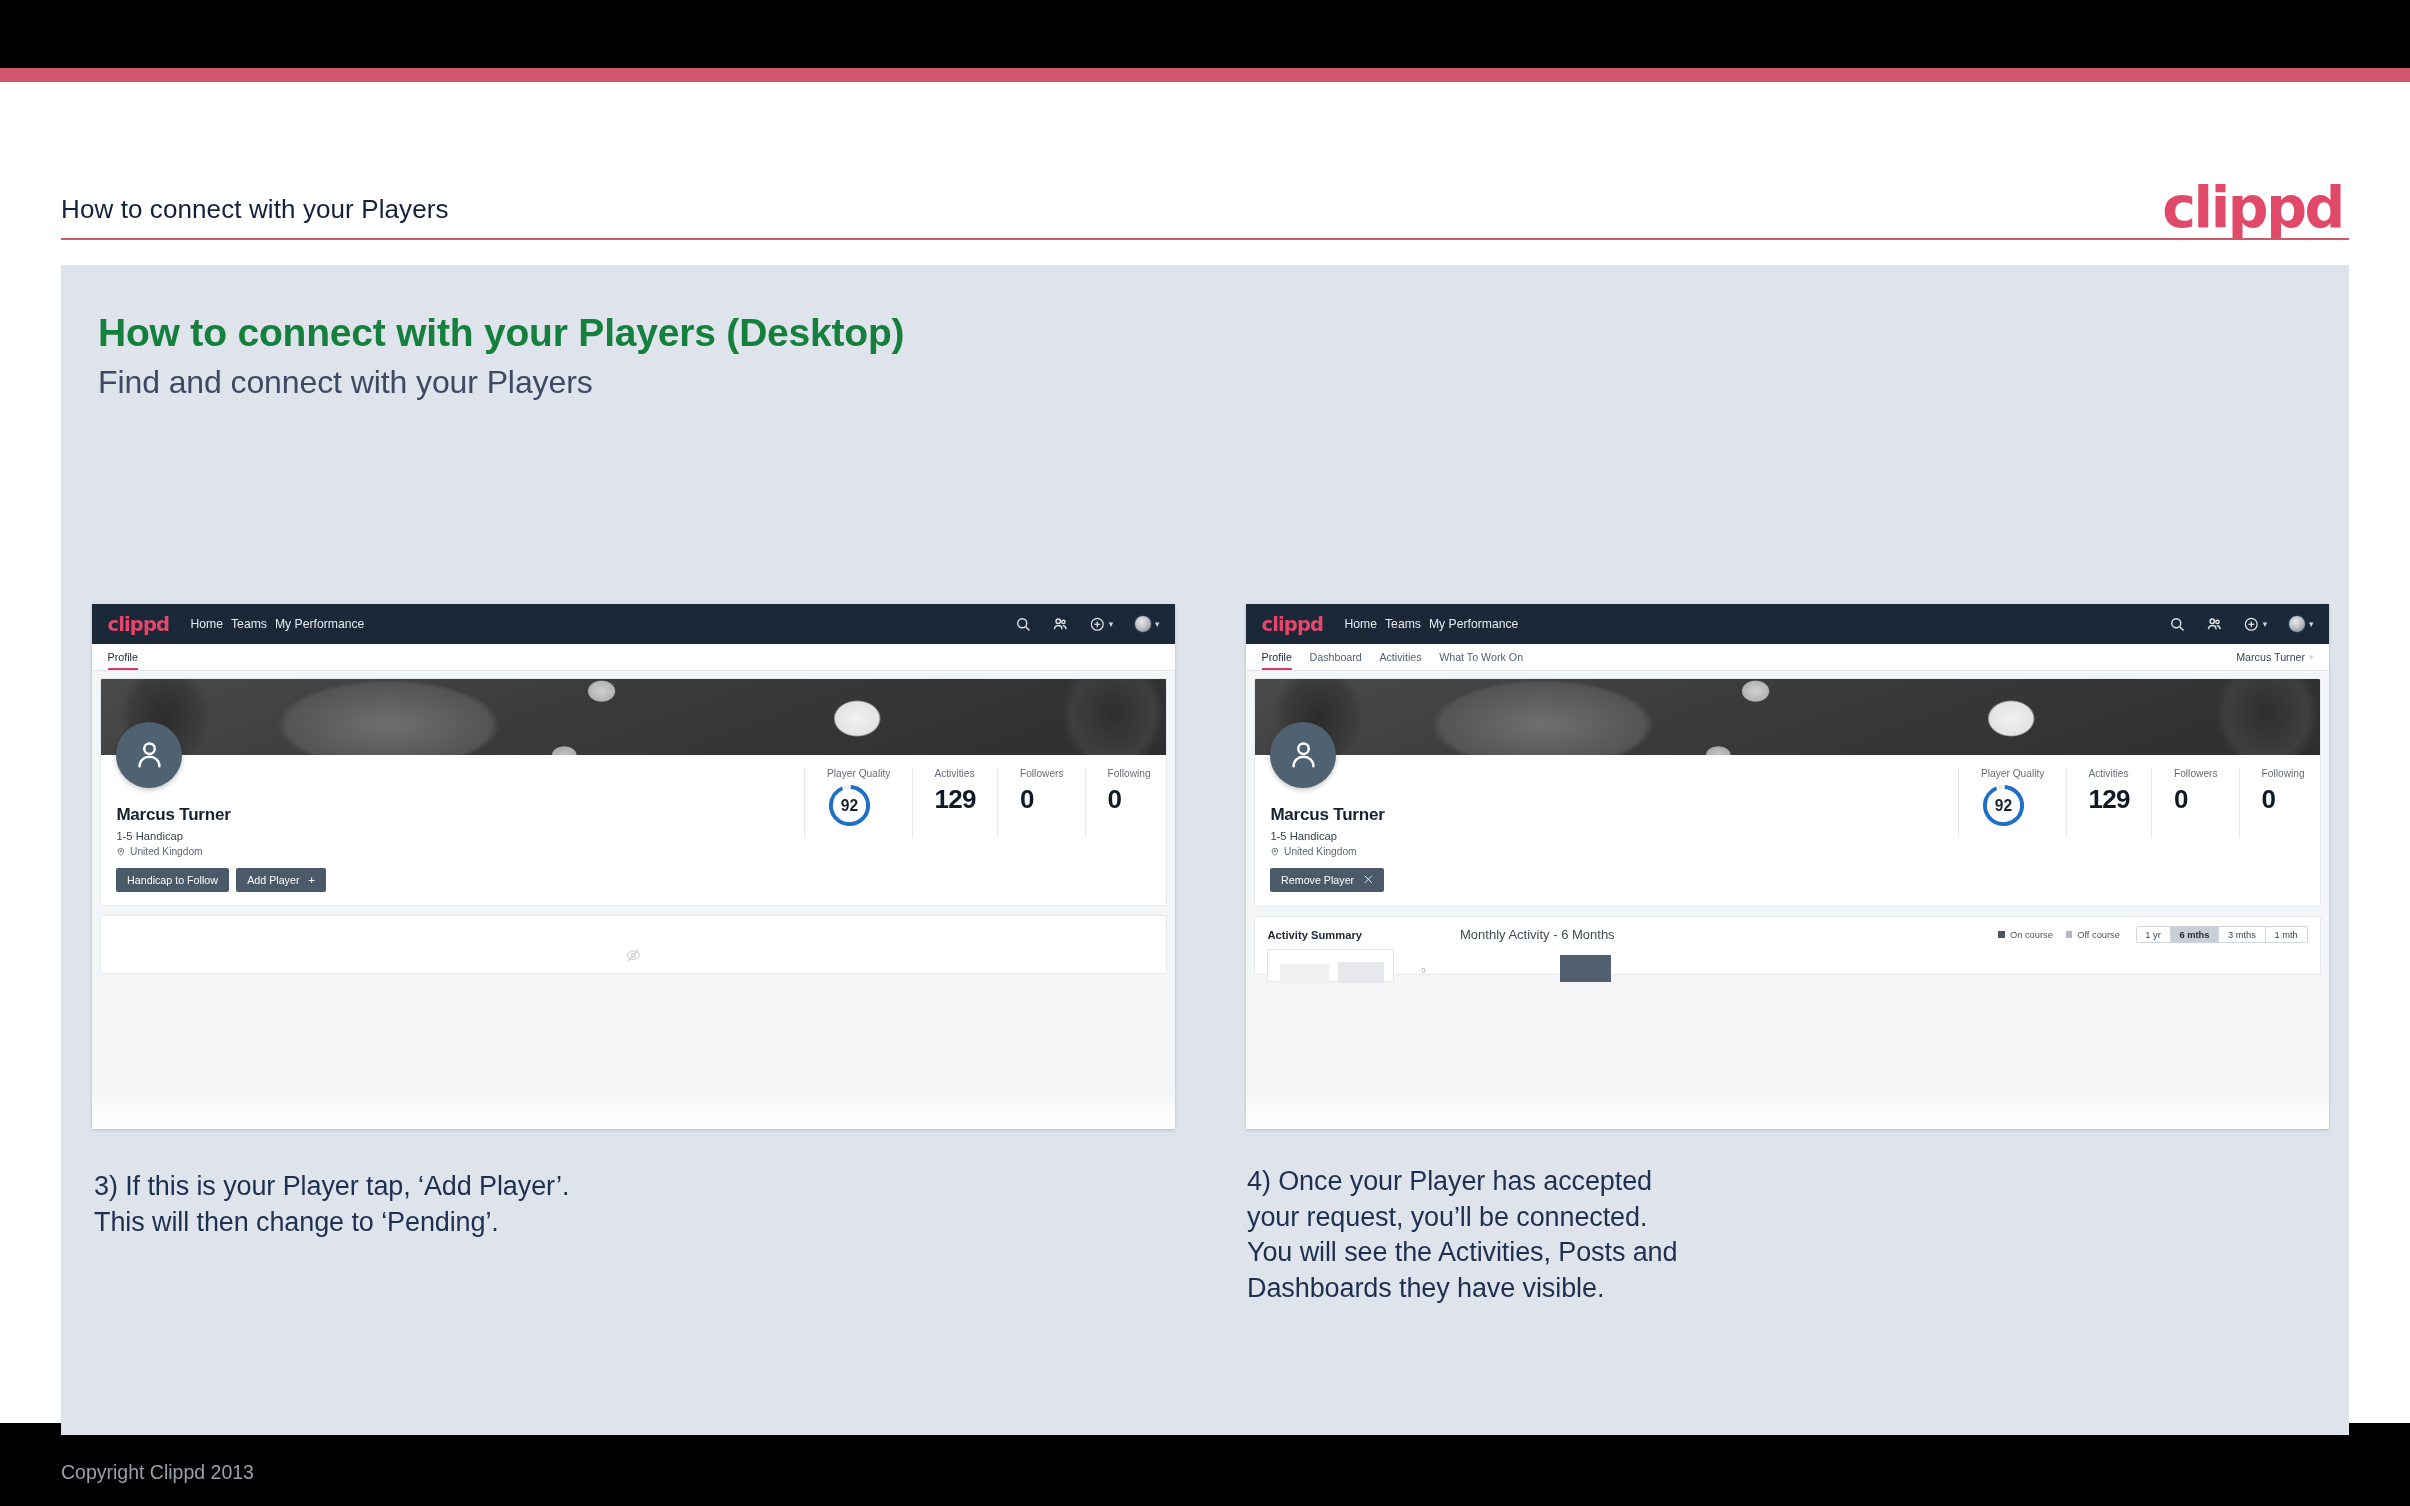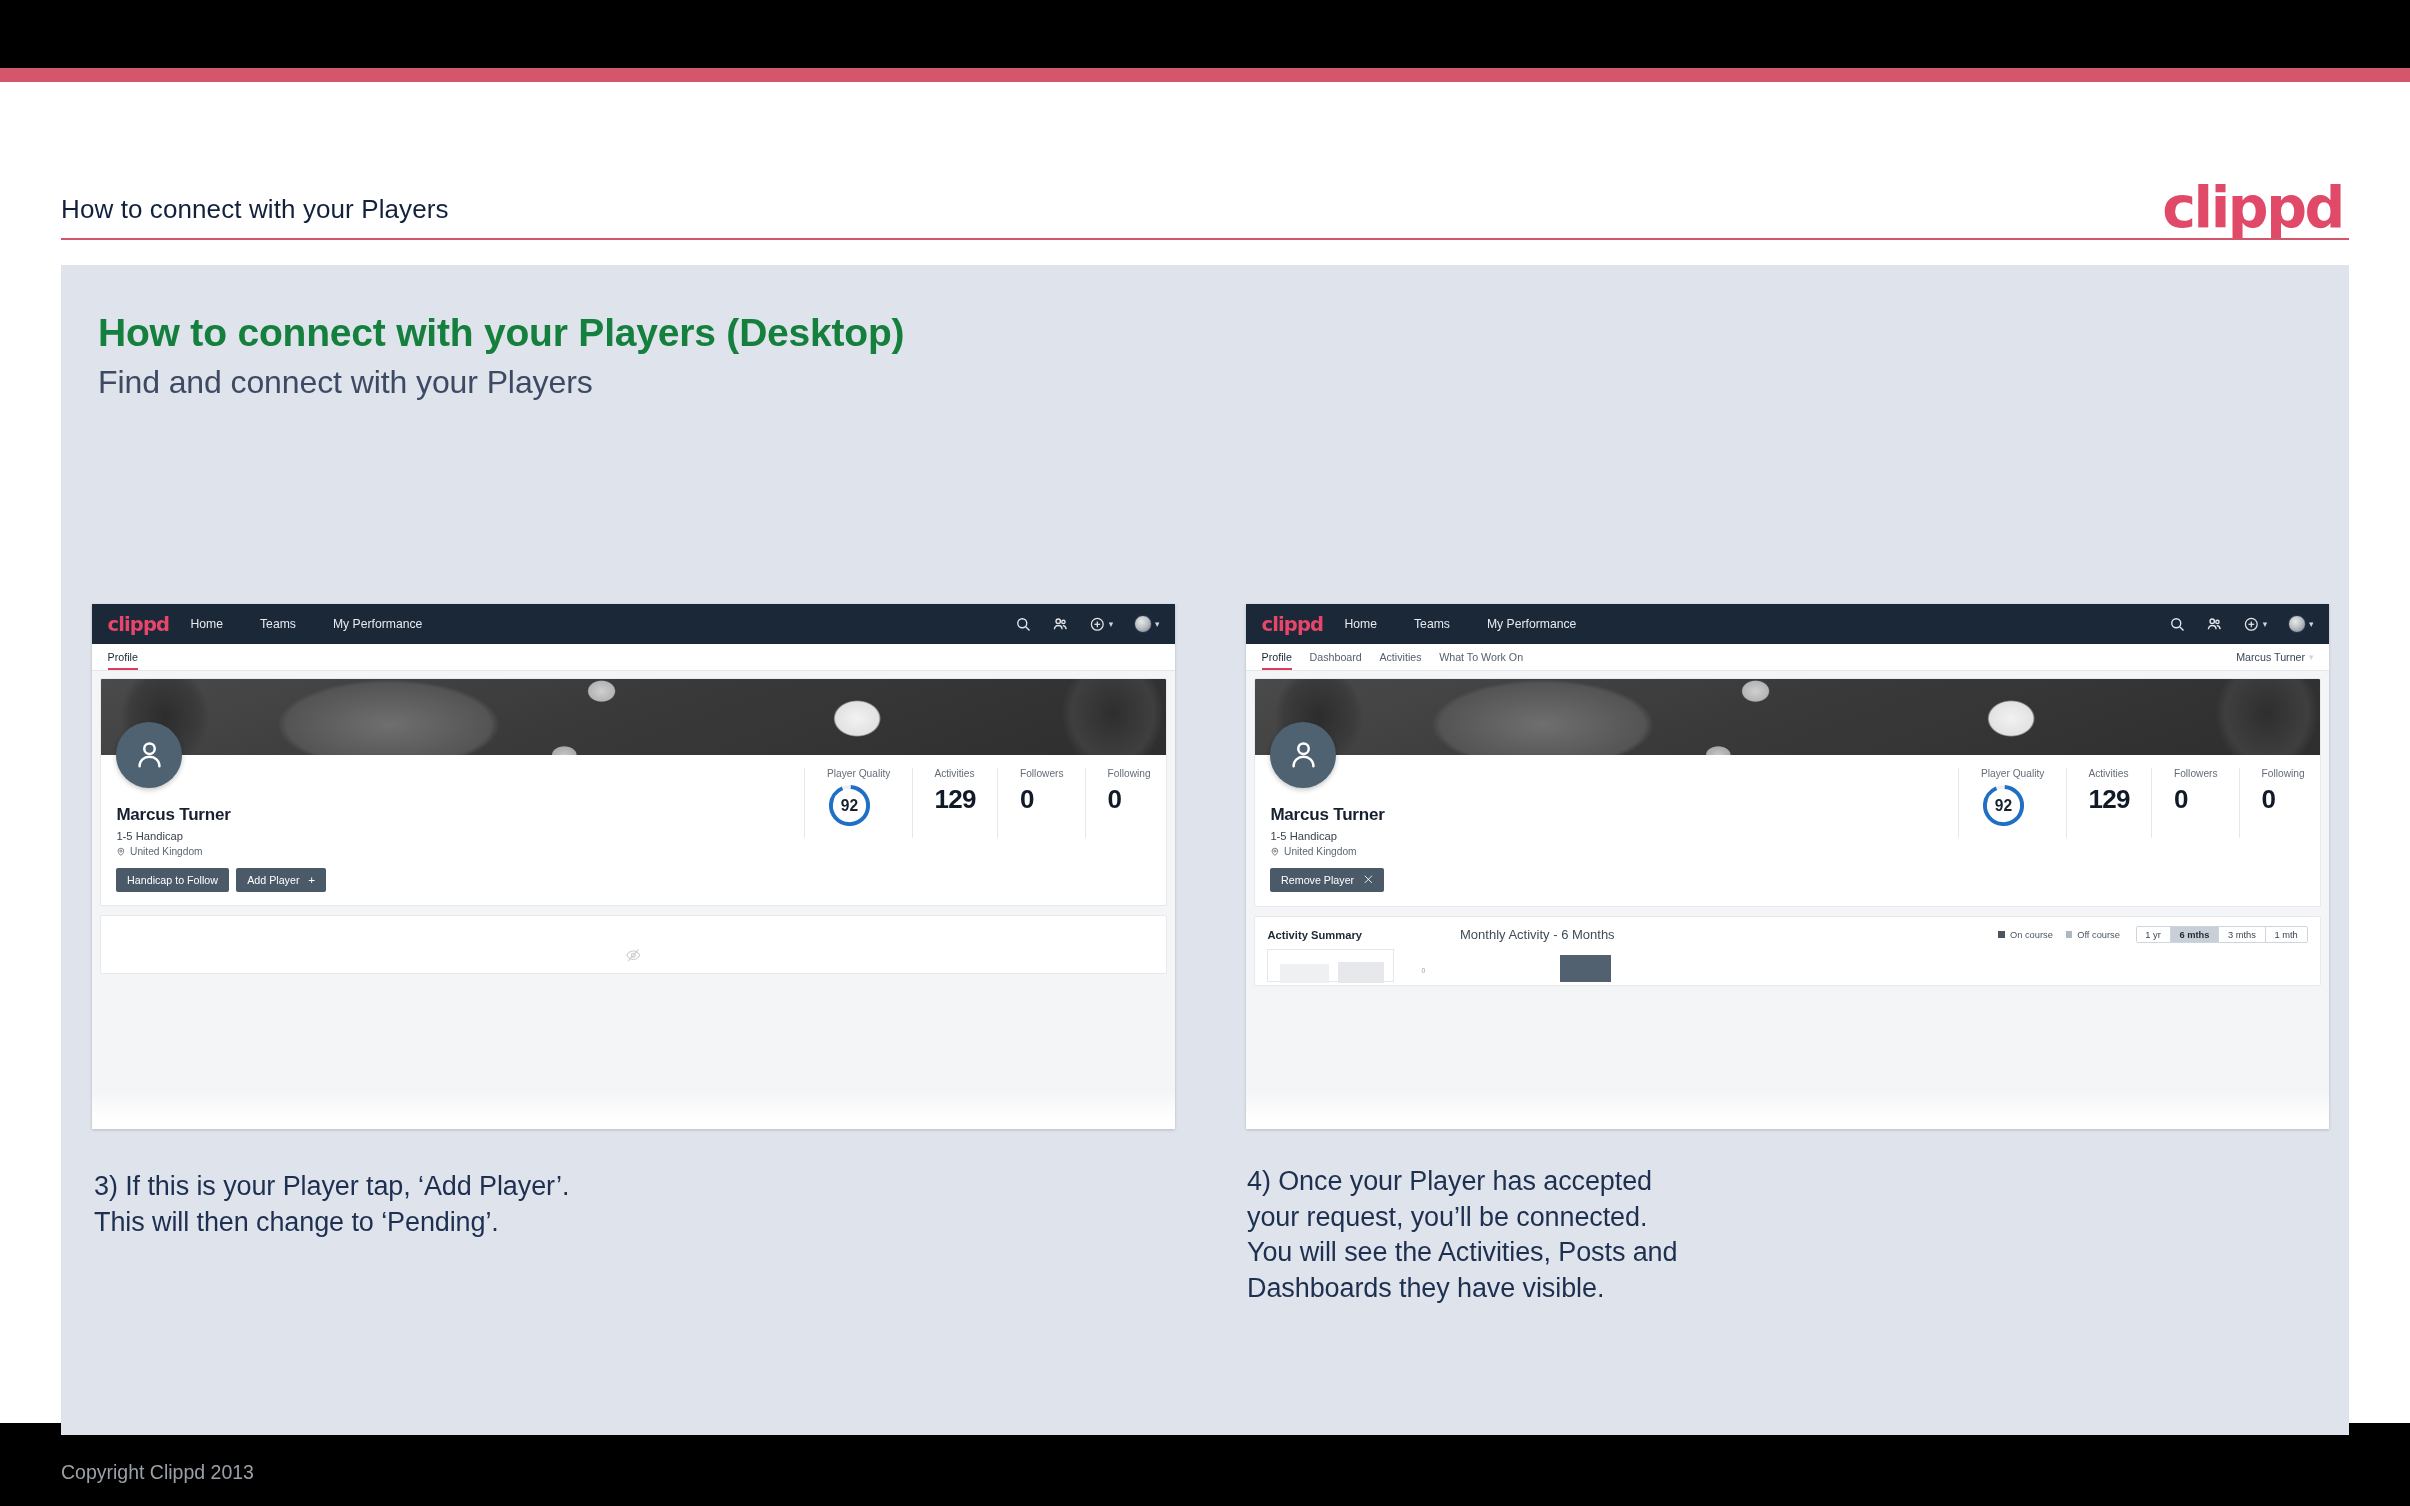--- a/index.html
+++ b/index.html
@@ -78,21 +78,21 @@
   
   .navbar {
     position:relative; width:100%; height:40px; background:#1b2838;
     display:flex; align-items:center; padding:0 15.6px;
   }
   .nav-logo {
     font-family:"DejaVu Sans", sans-serif;
     font-size:19.5px; font-weight:700; color:#e8456b;
     letter-spacing:-0.9px; margin-right:21.5px;
   }
-  .nav-links { display:flex; align-items:center; gap:37px; }
+  .nav-links { display:flex; align-items:center; gap:8px; }
   .nav-link { font-size:12.2px; color:#e8eaee; white-space:nowrap; }
   .nav-right { margin-left:auto; display:flex; align-items:center; gap:20.5px; }
   .nav-ic { width:16.6px; height:16.6px; display:block; }
   .nav-ic svg { width:100%; height:100%; display:block; }
   .nav-grp { display:flex; align-items:center; gap:2.9px; }
   .caret { color:#cfd4dc; font-size:8.8px; line-height:1; }
   .nav-avatar {
     width:18.5px; height:18.5px; border-radius:50%;
     background: radial-gradient(circle at 40% 35%, #e7e9ea 0%, #b9bec3 48%, #6e7a80 100%);
     border:1px solid #2a3a4b;
@@ -179,21 +179,21 @@
   
   .lower-blank {
     position:relative; margin:8.8px 7.8px 0 7.8px; height:59px; background:#fff;
     border:1px solid #e6e9ed; border-radius:2px;
     display:flex; align-items:flex-end; justify-content:center;
   }
   .lower-blank .eye { margin-bottom:5.9px; opacity:0.45; }
 
   
   .activity {
-    position:relative; margin:8.8px 7.8px 0 7.8px; height:70px; background:#fff;
+    position:relative; margin:8.8px 7.8px 0 7.8px; height:59px; background:#fff;
     border:1px solid #e6e9ed; border-radius:2px; padding:8.8px 12.7px 0 12.7px;
   }
   .act-head { display:flex; align-items:center; }
   .act-title { font-size:11.2px; font-weight:700; color:#1d2733; }
   .act-sub { font-size:13px; color:#414b58; margin-left:98px; }
   .act-right { margin-left:auto; display:flex; align-items:center; gap:15.6px; }
   .legend { display:flex; align-items:center; gap:12.7px; }
   .leg { display:flex; align-items:center; gap:4.9px; font-size:9.3px; color:#4c5661; }
   .leg .sw { width:6.8px; height:6.8px; display:block; }
   .seg { display:flex; border:1px solid #cfd5dd; border-radius:2px; overflow:hidden; }

